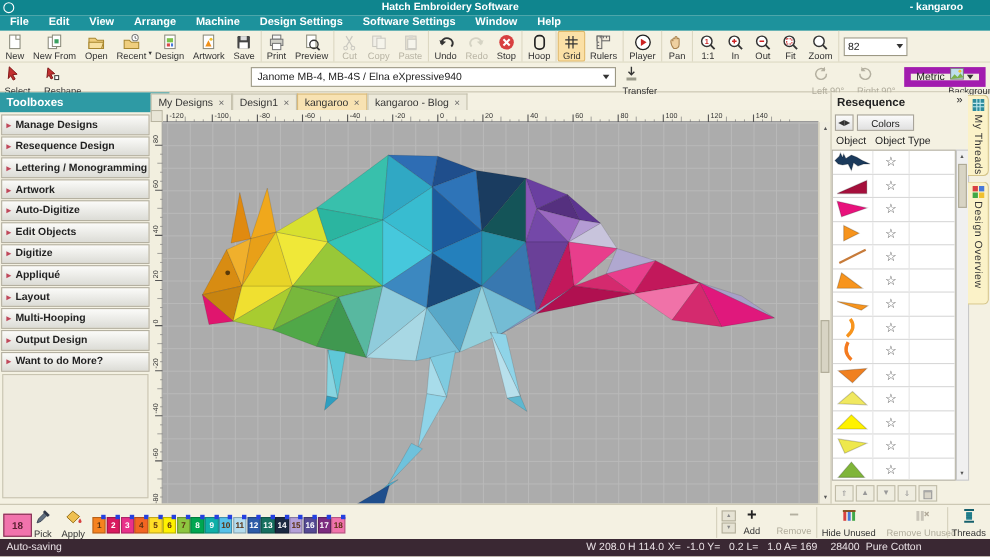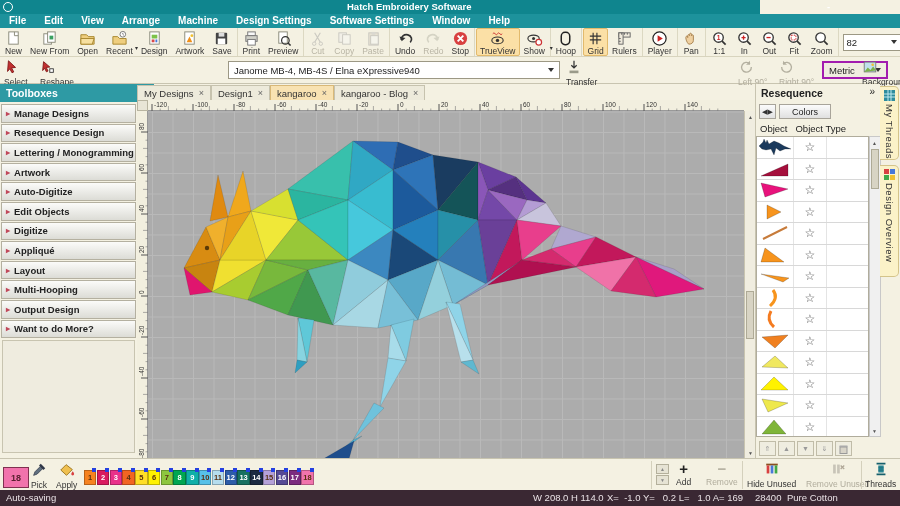--- a/index.html
+++ b/index.html
@@ -1,19 +1,19 @@
 <!DOCTYPE html>
 <html><head>
 <meta charset="utf-8">
 <style>
   *{margin:0;padding:0;box-sizing:border-box}
   html,body{width:900px;height:506px;overflow:hidden}
   body{font-family:"Liberation Sans",sans-serif;background:#F4F1E2;position:relative;font-size:10px;color:#222}
   
-  .titlebar{position:absolute;left:0;top:0;width:760px;height:14px;background:#0F858E;color:#fff;font-size:9.5px;font-weight:bold}
+  .titlebar{position:absolute;left:0;top:0;width:900px;height:14px;background:#0F858E;color:#fff;font-size:9.5px;font-weight:bold}
   .titlebar .logo{position:absolute;left:3px;top:2px;width:10px;height:10px;border:1.5px solid #fff;border-radius:50%}
   .titlebar .app-title{position:absolute;left:347px;top:1px}
   .titlebar .doc-title{position:absolute;left:827px;top:1px}
   .menubar{position:absolute;left:0;top:14px;width:900px;height:14px;background:#1D929C;display:flex;align-items:center}
   .menubar .mitem{color:#fff;font-weight:bold;font-size:10px;padding:0 9px;line-height:14px;cursor:default}
   
   .toolbar1{position:absolute;left:0;top:28px;width:900px;height:29px;background:#F4F1E2;border-bottom:1px solid #D8D4BE;display:flex;align-items:stretch}
   .tgroup{display:flex;border-right:1px solid #DCD8C2;padding:0 1px;align-items:stretch}
   .tbtn{display:flex;flex-direction:column;align-items:center;justify-content:flex-start;padding:1px 3px 0;font-size:8.5px;color:#333;white-space:nowrap;border:1px solid transparent;border-radius:2px}
   .tbtn .ic{height:16px;display:flex;align-items:center}
@@ -25,21 +25,21 @@
   .zoombox{display:flex;align-items:center;margin-left:4px}
   .zoomcombo{width:58px;height:17px;background:#fff;border:1px solid #9C9884;font-size:9.5px;display:flex;align-items:center;padding:0 3px;justify-content:space-between}
   .caret{width:0;height:0;border-left:3.5px solid transparent;border-right:3.5px solid transparent;border-top:4px solid #333}
   
   .toolbar2{position:absolute;left:0;top:57px;width:900px;height:27px;background:#F4F1E2;border-bottom:1px solid #C8C4B0}
   .t2btn{position:absolute;display:flex;flex-direction:column;align-items:flex-start;font-size:8.5px;color:#333;white-space:nowrap}
   .t2btn .ic svg{width:16px;height:16px}
   .t2btn.disabled{color:#B0AC9C}
   .combo{position:absolute;height:18px;background:#fff;border:1px solid #9C9884;font-size:9.5px;display:flex;align-items:center;padding:3px 5px;justify-content:space-between}
   .combo.disabled{background:#D6D3C6;color:#8A867A}
-  .metricbtn{position:absolute;height:18px;border:2px solid #a21caf;background:#F0EDE0;display:flex;align-items:center;gap:20px;padding:0 5px;font-size:9.5px}
+  .metricbtn{position:absolute;height:18px;border:6px solid #a21caf;background:#F0EDE0;display:flex;align-items:center;gap:20px;padding:0 5px;font-size:9.5px}
   
   .sb-header{position:absolute;left:0;top:84px;width:154px;height:18px;background:#2E9AA4;color:#fff;font-weight:bold;font-size:10.5px;line-height:18px;padding-left:6px}
   .sb-items{position:absolute;left:1px;top:104px;width:135px}
   .sb-item{height:18.6px;margin-bottom:1px;background:linear-gradient(#FBFBF9,#DCDCD6);border:1px solid #B4B0A0;display:flex;align-items:center;gap:4px;padding-left:4px;font-weight:bold;font-size:9.5px;color:#222}
   .sb-item .arr{color:#C0485A;font-size:8px}
   .sb-empty{position:absolute;left:2px;top:340px;width:133px;height:113px;background:#EFECDF;border:1px solid #C8C4B0}
   
   .tabs{position:absolute;left:137px;top:84px;width:618px;height:16px;display:flex;align-items:flex-end}
   .tab{height:15px;background:#EDEADB;border:1px solid #C6C2AE;border-bottom:none;display:flex;align-items:center;gap:5px;padding:0 6px;font-size:9.5px;color:#333;white-space:nowrap}
   .tab.active{background:#F8E2B2;border-color:#D8B878}
@@ -261,43 +261,20 @@
         <span class="lbl">Redo</span>
       </div>
       <div class="tbtn">
         <span class="ic">
           <svg viewBox="0 0 18 18">
             <circle cx="9" cy="9" r="7" fill="#D84040"></circle>
             <path d="M6 6l6 6M12 6l-6 6" stroke="#fff" stroke-width="2"></path>
           </svg>
         </span>
         <span class="lbl">Stop</span>
-      </div>
-    </div>
-    <div class="tgroup">
-      <div class="tbtn active">
-        <span class="ic">
-          <svg viewBox="0 0 18 18">
-            <path d="M4 4q1.2-2 2.5 0t2.5 0 2.5 0 2.5 0" fill="none" stroke="#C33" stroke-width="1"></path>
-            <ellipse cx="9" cy="11" rx="6" ry="3.6" fill="none" stroke="#333" stroke-width="1.2"></ellipse>
-            <circle cx="9" cy="11" r="1.8" fill="#333"></circle>
-          </svg>
-        </span>
-        <span class="lbl">TrueView</span>
-      </div>
-      <div class="tbtn">
-        <span class="ic">
-          <svg viewBox="0 0 18 18">
-            <ellipse cx="8" cy="9" rx="6" ry="3.6" fill="none" stroke="#333" stroke-width="1.2"></ellipse>
-            <circle cx="8" cy="9" r="1.6" fill="#333"></circle>
-            <circle cx="13.5" cy="13" r="3" fill="#fff" stroke="#C33" stroke-width="1.3"></circle>
-          </svg>
-        </span>
-        <span class="lbl">Show</span>
-        <span style="position:absolute;margin-left:34px;margin-top:14px;font-size:6px">▾</span>
       </div>
     </div>
     <div class="tgroup">
       <div class="tbtn">
         <span class="ic">
           <svg viewBox="0 0 18 18">
             <rect x="4.5" y="2.5" width="9" height="13" rx="4" fill="none" stroke="#222" stroke-width="1.6"></rect>
           </svg>
         </span>
         <span class="lbl">Hoop</span>

